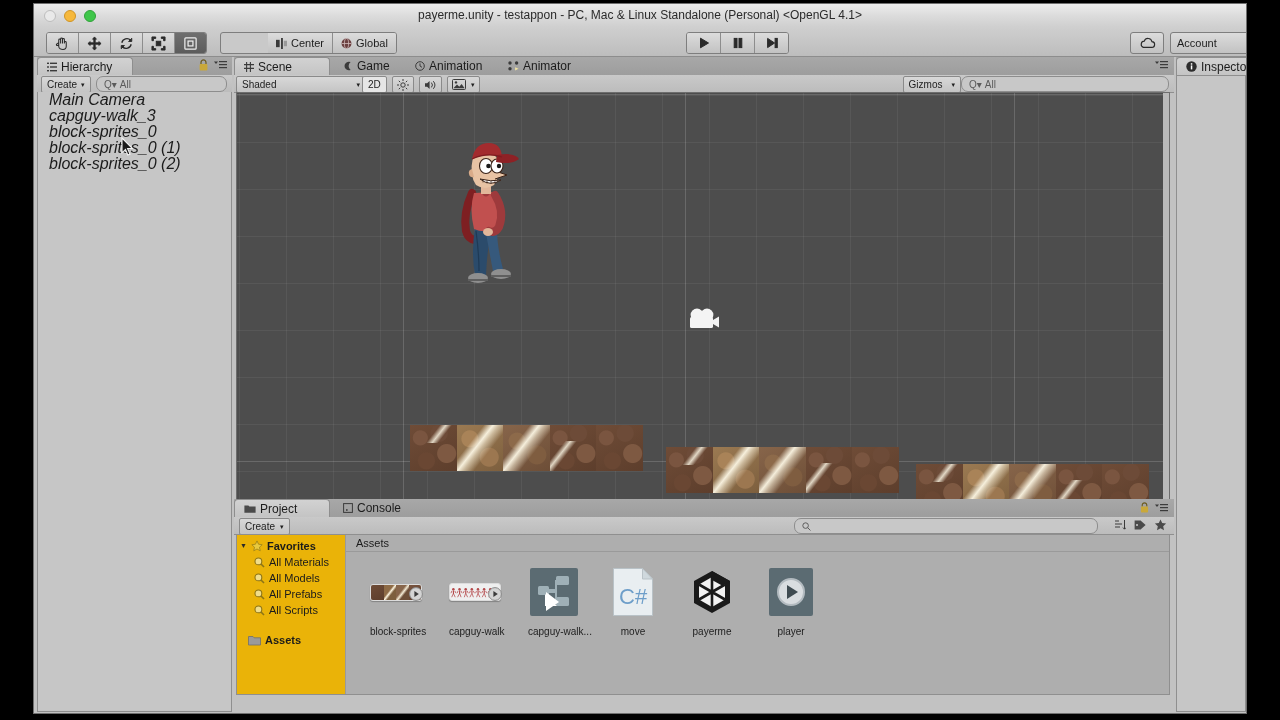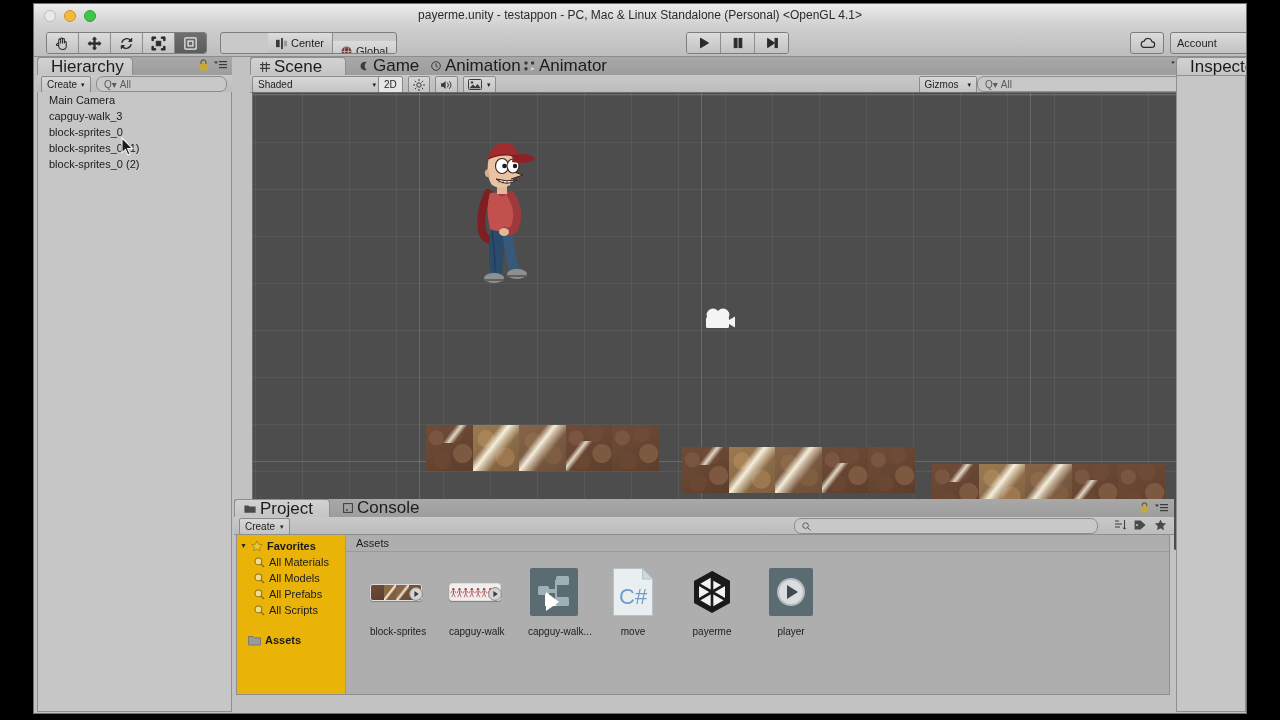--- a/index.html
+++ b/index.html
@@ -29,59 +29,59 @@
   .tbtn{width:31px;height:20px;display:flex;align-items:center;justify-content:center;
         background:linear-gradient(to bottom,#dcdcdc,#c2c2c2);border-right:1px solid #8d8d8d;}
   .tbtn:last-child{border-right:none;}
   .tbtn.sel{background:linear-gradient(to bottom,#6f6f6f,#5c5c5c);}
   .tbtn.sel svg{stroke:#f0f0f0;fill:#f0f0f0;}
   .tbtn svg{stroke:#2a2a2a;fill:#2a2a2a;}
 
   .pivotgrp{left:186px;padding-left:47px;}
   .pbtn{height:20px;display:flex;align-items:center;gap:4px;padding:0 8px;font-size:11px;color:#1d1d1d;
         background:linear-gradient(to bottom,#dcdcdc,#c2c2c2);border-right:1px solid #8d8d8d;}
-  .pbtn:last-child{border-right:none;margin-top:8px;}
+  .pbtn:last-child{border-right:none;}
 
   .playgrp{left:652px;}
   .playgrp .tbtn{width:33px;}
 
   .cloudbtn{position:absolute;left:1096px;top:5px;width:32px;height:20px;border:1px solid #7e7e7e;
             border-radius:3px;background:linear-gradient(to bottom,#dcdcdc,#c2c2c2);
             display:flex;align-items:center;justify-content:center;}
   .acctbtn{position:absolute;left:1136px;top:5px;width:74px;height:20px;border:1px solid #7e7e7e;
            border-radius:3px;background:linear-gradient(to bottom,#dcdcdc,#c2c2c2);
            display:flex;align-items:center;padding:0 6px;font-size:11px;color:#1d1d1d;
            justify-content:space-between;}
 
   
   .panel{position:absolute;background:#c2c2c2;}
   .tabrow{position:absolute;left:0;top:0;height:18px;width:100%;
           background:linear-gradient(to bottom,#a8a8a8,#9d9d9d);}
   .tab{position:absolute;top:0;height:18px;display:flex;align-items:center;gap:4px;padding:0 9px;
-       font-size:17px;color:#1c1c1c;box-sizing:border-box;}
+       font-size:12px;color:#1c1c1c;box-sizing:border-box;}
   .tab.active{background:linear-gradient(to bottom,#d2d2d2,#c4c4c4);
               border-top-left-radius:4px;border-top-right-radius:4px;
               border:1px solid #8e8e8e;border-bottom:none;}
   .tab svg{display:block;}
   .subbar{position:absolute;left:0;height:17px;width:100%;
           background:linear-gradient(to bottom,#c9c9c9,#bcbcbc);border-bottom:1px solid #8f8f8f;}
   .minibtn{display:flex;align-items:center;height:15px;padding:0 5px;font-size:10px;color:#1d1d1d;
            background:linear-gradient(to bottom,#d8d8d8,#c4c4c4);border:1px solid #8a8a8a;border-radius:2px;}
   .searchfield{display:flex;align-items:center;height:14px;border:1px solid #8d8d8d;border-radius:7px;
                background:#c8c8c8;font-size:10px;color:#5b5b5b;padding:0 7px;gap:3px;}
   .panelicons{position:absolute;display:flex;align-items:center;gap:6px;}
 
   
   .hier{left:3px;top:53px;width:195px;height:655px;}
   .hier .body{position:absolute;left:0;top:35px;right:0;bottom:0;background:#c6c6c6;
               border:1px solid #8f8f8f;border-top:none;box-sizing:border-box;}
-  .hitem{height:16px;line-height:16px;padding-left:11px;font-size:11px;color:#1b1b1b;}
+  .hitem{height:16px;line-height:16px;padding-left:11px;font-size:16px;color:#1b1b1b;font-style:italic;}
 
   
-  .scene{left:216px;top:53px;width:940px;height:437px;}
+  .scene{left:200px;top:53px;width:940px;height:437px;}
   .scene .view{position:absolute;left:2px;top:35px;width:934px;height:458px;background:#4d4d4d;
                border:1px solid #6d6d6d;box-sizing:border-box;overflow:hidden;}
   .grid{position:absolute;inset:0;
         background-image:
           linear-gradient(to right,rgba(255,255,255,.055) 1px,transparent 1px),
           linear-gradient(to bottom,rgba(255,255,255,.055) 1px,transparent 1px);
         background-size:47px 47px;background-position:2px 2px;}
   .axisv{position:absolute;top:0;bottom:0;width:1px;background:rgba(255,255,255,.16);}
   .axish{position:absolute;left:0;right:0;height:1px;background:rgba(255,255,255,.16);}
   .scroll-r{position:absolute;right:0;top:0;bottom:0;width:6px;background:#b9b9b9;}

